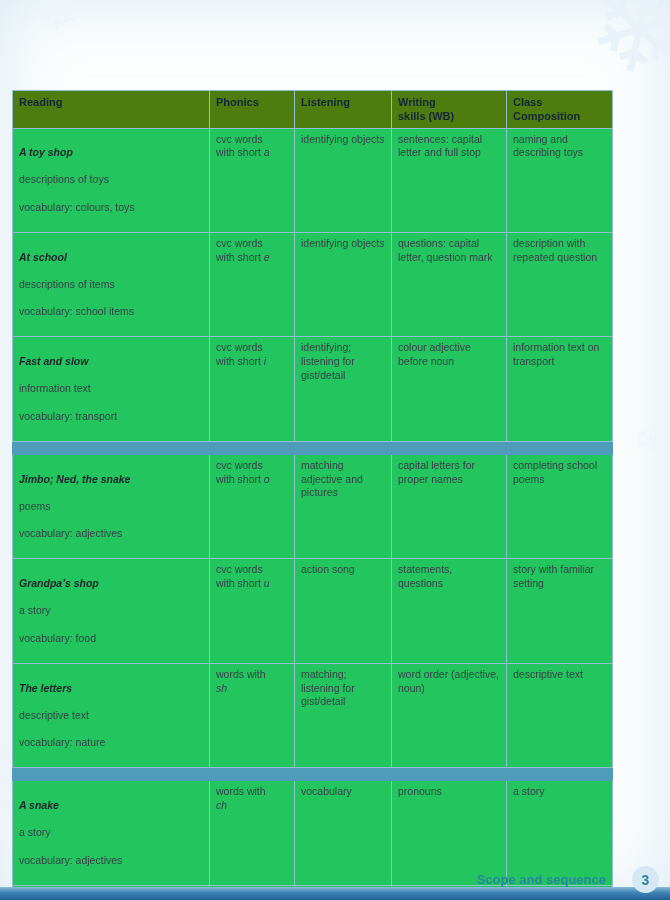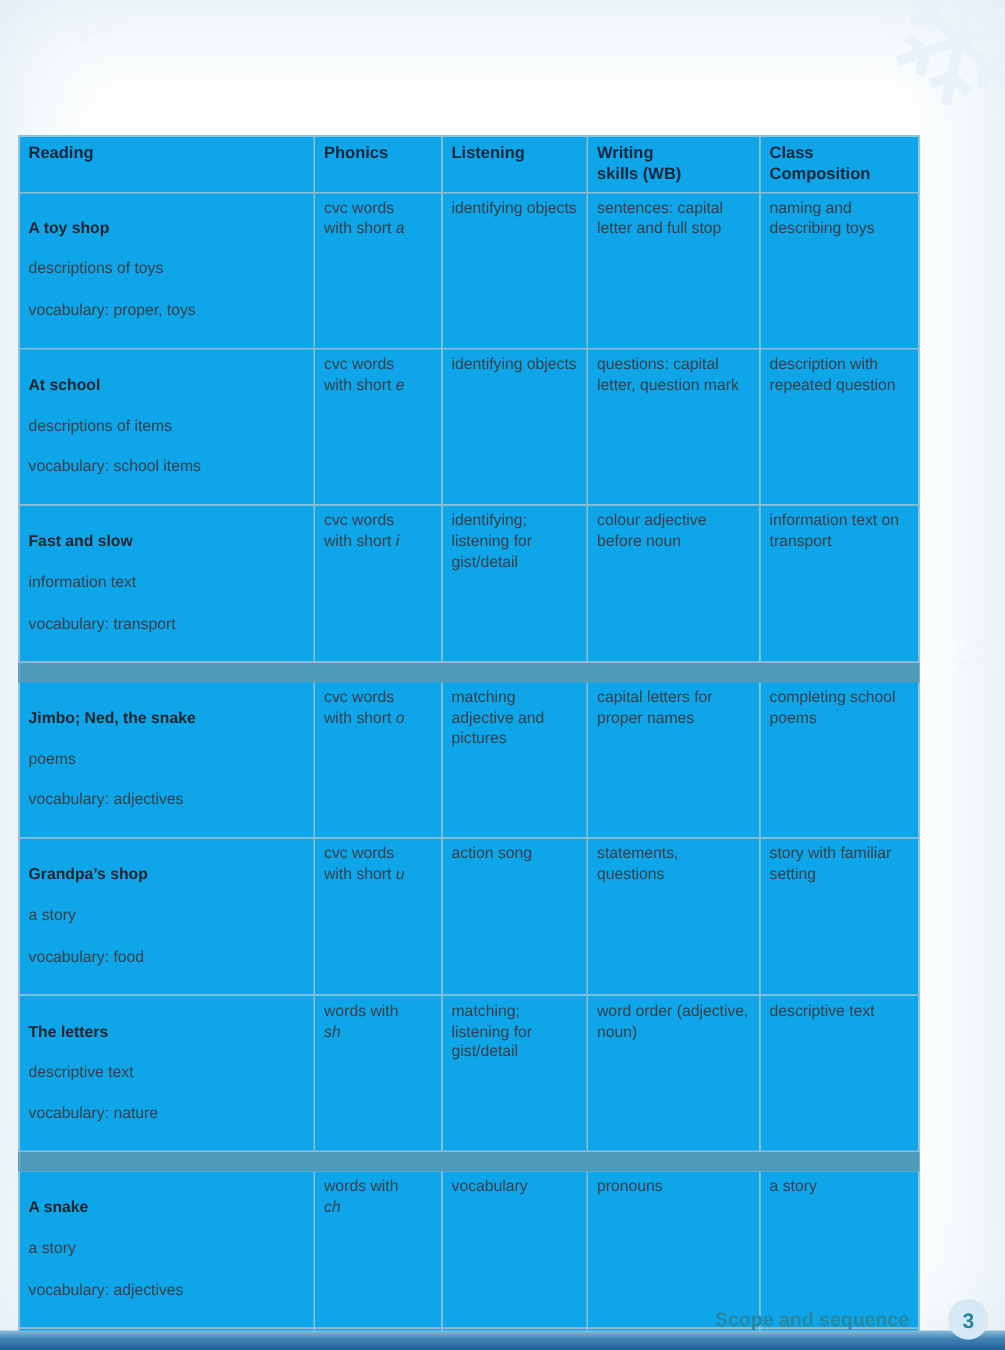--- a/index.html
+++ b/index.html
@@ -39,39 +39,40 @@
     vertical-align:top;
     text-align:left;
     padding:4px 6px;
     font-size:10.5px;
     line-height:1.3;
     color:#394049;
     white-space:pre-line;
     word-wrap:break-word;
   }
   thead th {
-    background:#0ea5e9;
+    background:#4d7c0f;
     color:#16263a;
     font-weight:bold;
     font-size:11px;
     line-height:1.25;
     height:34px;
     padding-top:5px;
   }
-  tr.data-row td { height:49px; background:#0ea5e9; }
+  tr.data-row td { height:49px; background:#22c55e; }
   tr.sep-row td {
     background:#4e9cba;
     border-color:#4e9cba;
     height:13px;
     padding:0;
     font-size:0;
     line-height:0;
   }
   .title {
     font-weight:bold;
+    font-style:italic;
     color:#23252d;
   }
   .it { font-style:italic; }
 
   .footer-label {
     position:absolute;
     right:64px; top:872px;
     font-size:13px;
     font-weight:bold;
     color:#27879f;
@@ -126,21 +127,21 @@
 skills (WB)</th>
         <th>Class
 Composition</th>
       </tr>
     </thead>
     <tbody>
   <tr class="data-row">
     <td>
       <div class="title">A toy shop</div>
       <div>descriptions of toys</div>
-      <div>vocabulary: proper, toys</div>
+      <div>vocabulary: colours, toys</div>
     </td>
     <td><span>cvc words
 with short </span><span class="it">a</span><span></span></td>
     <td>identifying objects</td>
     <td><span>sentences: capital letter and full stop</span><span class="it"></span><span></span></td>
     <td>naming and describing toys</td>
   </tr>
 
   <tr class="data-row">
     <td>

